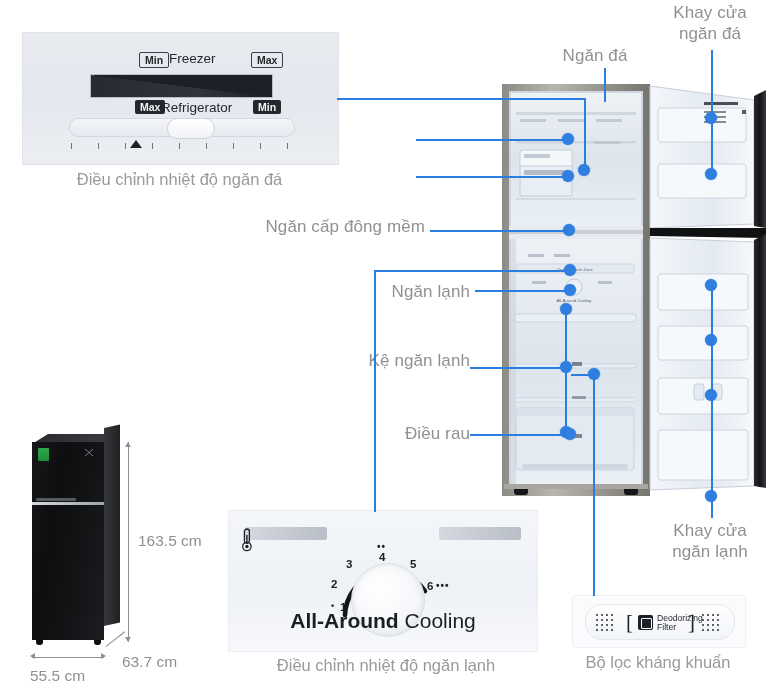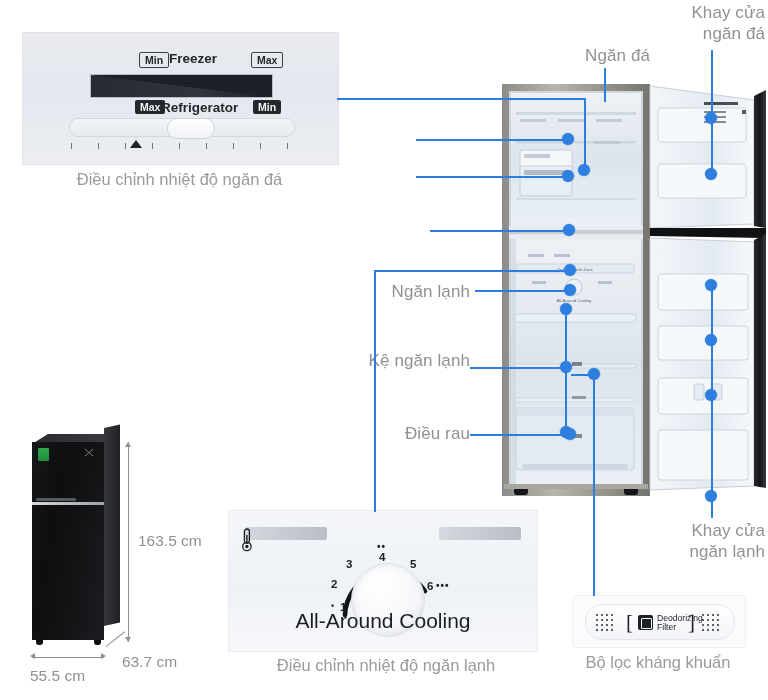--- a/index.html
+++ b/index.html
@@ -14,21 +14,21 @@
   
   .lbl{
     position:absolute;
     color:#919191;
     font-size:17px;
     line-height:21px;
     white-space:pre-line;
     letter-spacing:.1px;
   }
   .lbl.r{text-align:right;}
-  .lbl.c{text-align:right;}
+  .lbl.c{text-align:center;}
 
   
   .ln{position:absolute;background:#2a7de1;}
   .lnh{height:1.6px;}
   .lnv{width:1.6px;}
   .dot{
     position:absolute;width:12px;height:12px;border-radius:50%;
     background:#2f7fe0;box-shadow:0 0 0 .5px rgba(40,110,200,.35);
   }
 
@@ -41,21 +41,21 @@
   #freezerPanel{left:22px;top:32px;width:315px;height:131px;}
   .fp-inner{position:absolute;left:0;top:0;right:0;bottom:0;}
   .tag{
     position:absolute;font-size:10.5px;font-weight:bold;
     padding:1px 5px 1px 5px;line-height:12px;
     font-family:"Liberation Sans",sans-serif;
     margin-left:32px;
   }
   .tag.out{border:1px solid #3b3f46;color:#23262b;background:transparent;border-radius:2px;}
   .tag.inv{background:#24272c;color:#f2f3f5;border-radius:2px;}
-  .ttl{position:absolute;font-size:13.5px;font-weight:bold;color:#24272c;padding-left:21px;}
+  .ttl{position:absolute;font-size:13.5px;font-weight:normal;color:#24272c;padding-left:21px;}
   .wedge{
     position:absolute;left:67px;top:41px;width:181px;height:22px;
     border:1px solid #b9bdc6;background:#fbfcfd;overflow:hidden;
   }
   .wedge:after{
     content:"";position:absolute;left:0;top:0;width:100%;height:100%;
     background:linear-gradient(to bottom right, transparent 49.6%, #1d2026 49.6%);
     transform:scaleY(-1);
   }
   .wedge i{
@@ -97,21 +97,21 @@
   .dialknob{
     position:absolute;left:34px;top:22px;width:72px;height:72px;border-radius:50%;
     background:radial-gradient(circle at 38% 32%,#ffffff 0%,#f6f7fa 58%,#e7eaf0 100%);
     border:1px solid #dcdfe6;box-shadow:inset 0 0 6px rgba(150,157,170,.25);
   }
   .arcsvg{position:absolute;left:0;top:0;}
   .dnum{position:absolute;font-size:11.5px;font-weight:bold;color:#1b1e23;}
   .thermo{position:absolute;left:10px;top:16px;}
   .aac{position:absolute;left:0;right:0;top:98px;text-align:center;
     font-size:21px;color:#1b1e23;font-weight:normal;}
-  .aac b{font-weight:normal;}
+  .aac b{font-weight:bold;}
 
   
   #deoPanel{left:572px;top:595px;width:172px;height:51px;
     background:#fafbfc;border:1px solid #edeff2;border-radius:3px;}
   .deoBox{position:absolute;left:12px;top:8px;width:148px;height:34px;border-radius:17px;
     background:linear-gradient(180deg,#ffffff,#f2f4f7);border:1px solid #e3e6eb;}
   .dots5{position:absolute;top:9px;width:22px;height:17px;}
   .dots5 i{position:absolute;width:2.2px;height:2.2px;background:#2b2f35;border-radius:1px;}
   .brk{position:absolute;top:5px;font-size:21px;color:#1d2026;line-height:24px;font-family:"Liberation Serif",serif;}
   .deoIcon{position:absolute;left:52px;top:10px;width:15px;height:15px;background:#1d2026;border-radius:2px;}
@@ -396,20 +396,21 @@
     <div class="dimtxt" style="left:122px;top:233px;">63.7 cm</div>
   </div>
 
   <div class="lbl c" style="left:540px;top:45px;width:110px;">Ngăn đá</div>
 
   <div class="lbl c" style="left:655px;top:2px;width:110px;">Khay cửa
 ngăn đá</div>
 
 
 
+  <div class="lbl r" style="left:260px;top:216px;width:165px;">Ngăn cấp đông mềm</div>
 
   <div class="lbl r" style="left:340px;top:281px;width:130px;">Ngăn lạnh</div>
 
   <div class="lbl r" style="left:320px;top:350px;width:150px;">Kệ ngăn lạnh</div>
 
   <div class="lbl r" style="left:350px;top:423px;width:120px;">Điều rau</div>
 
   <div class="lbl c" style="left:655px;top:520px;width:110px;">Khay cửa
 ngăn lạnh</div>
 

